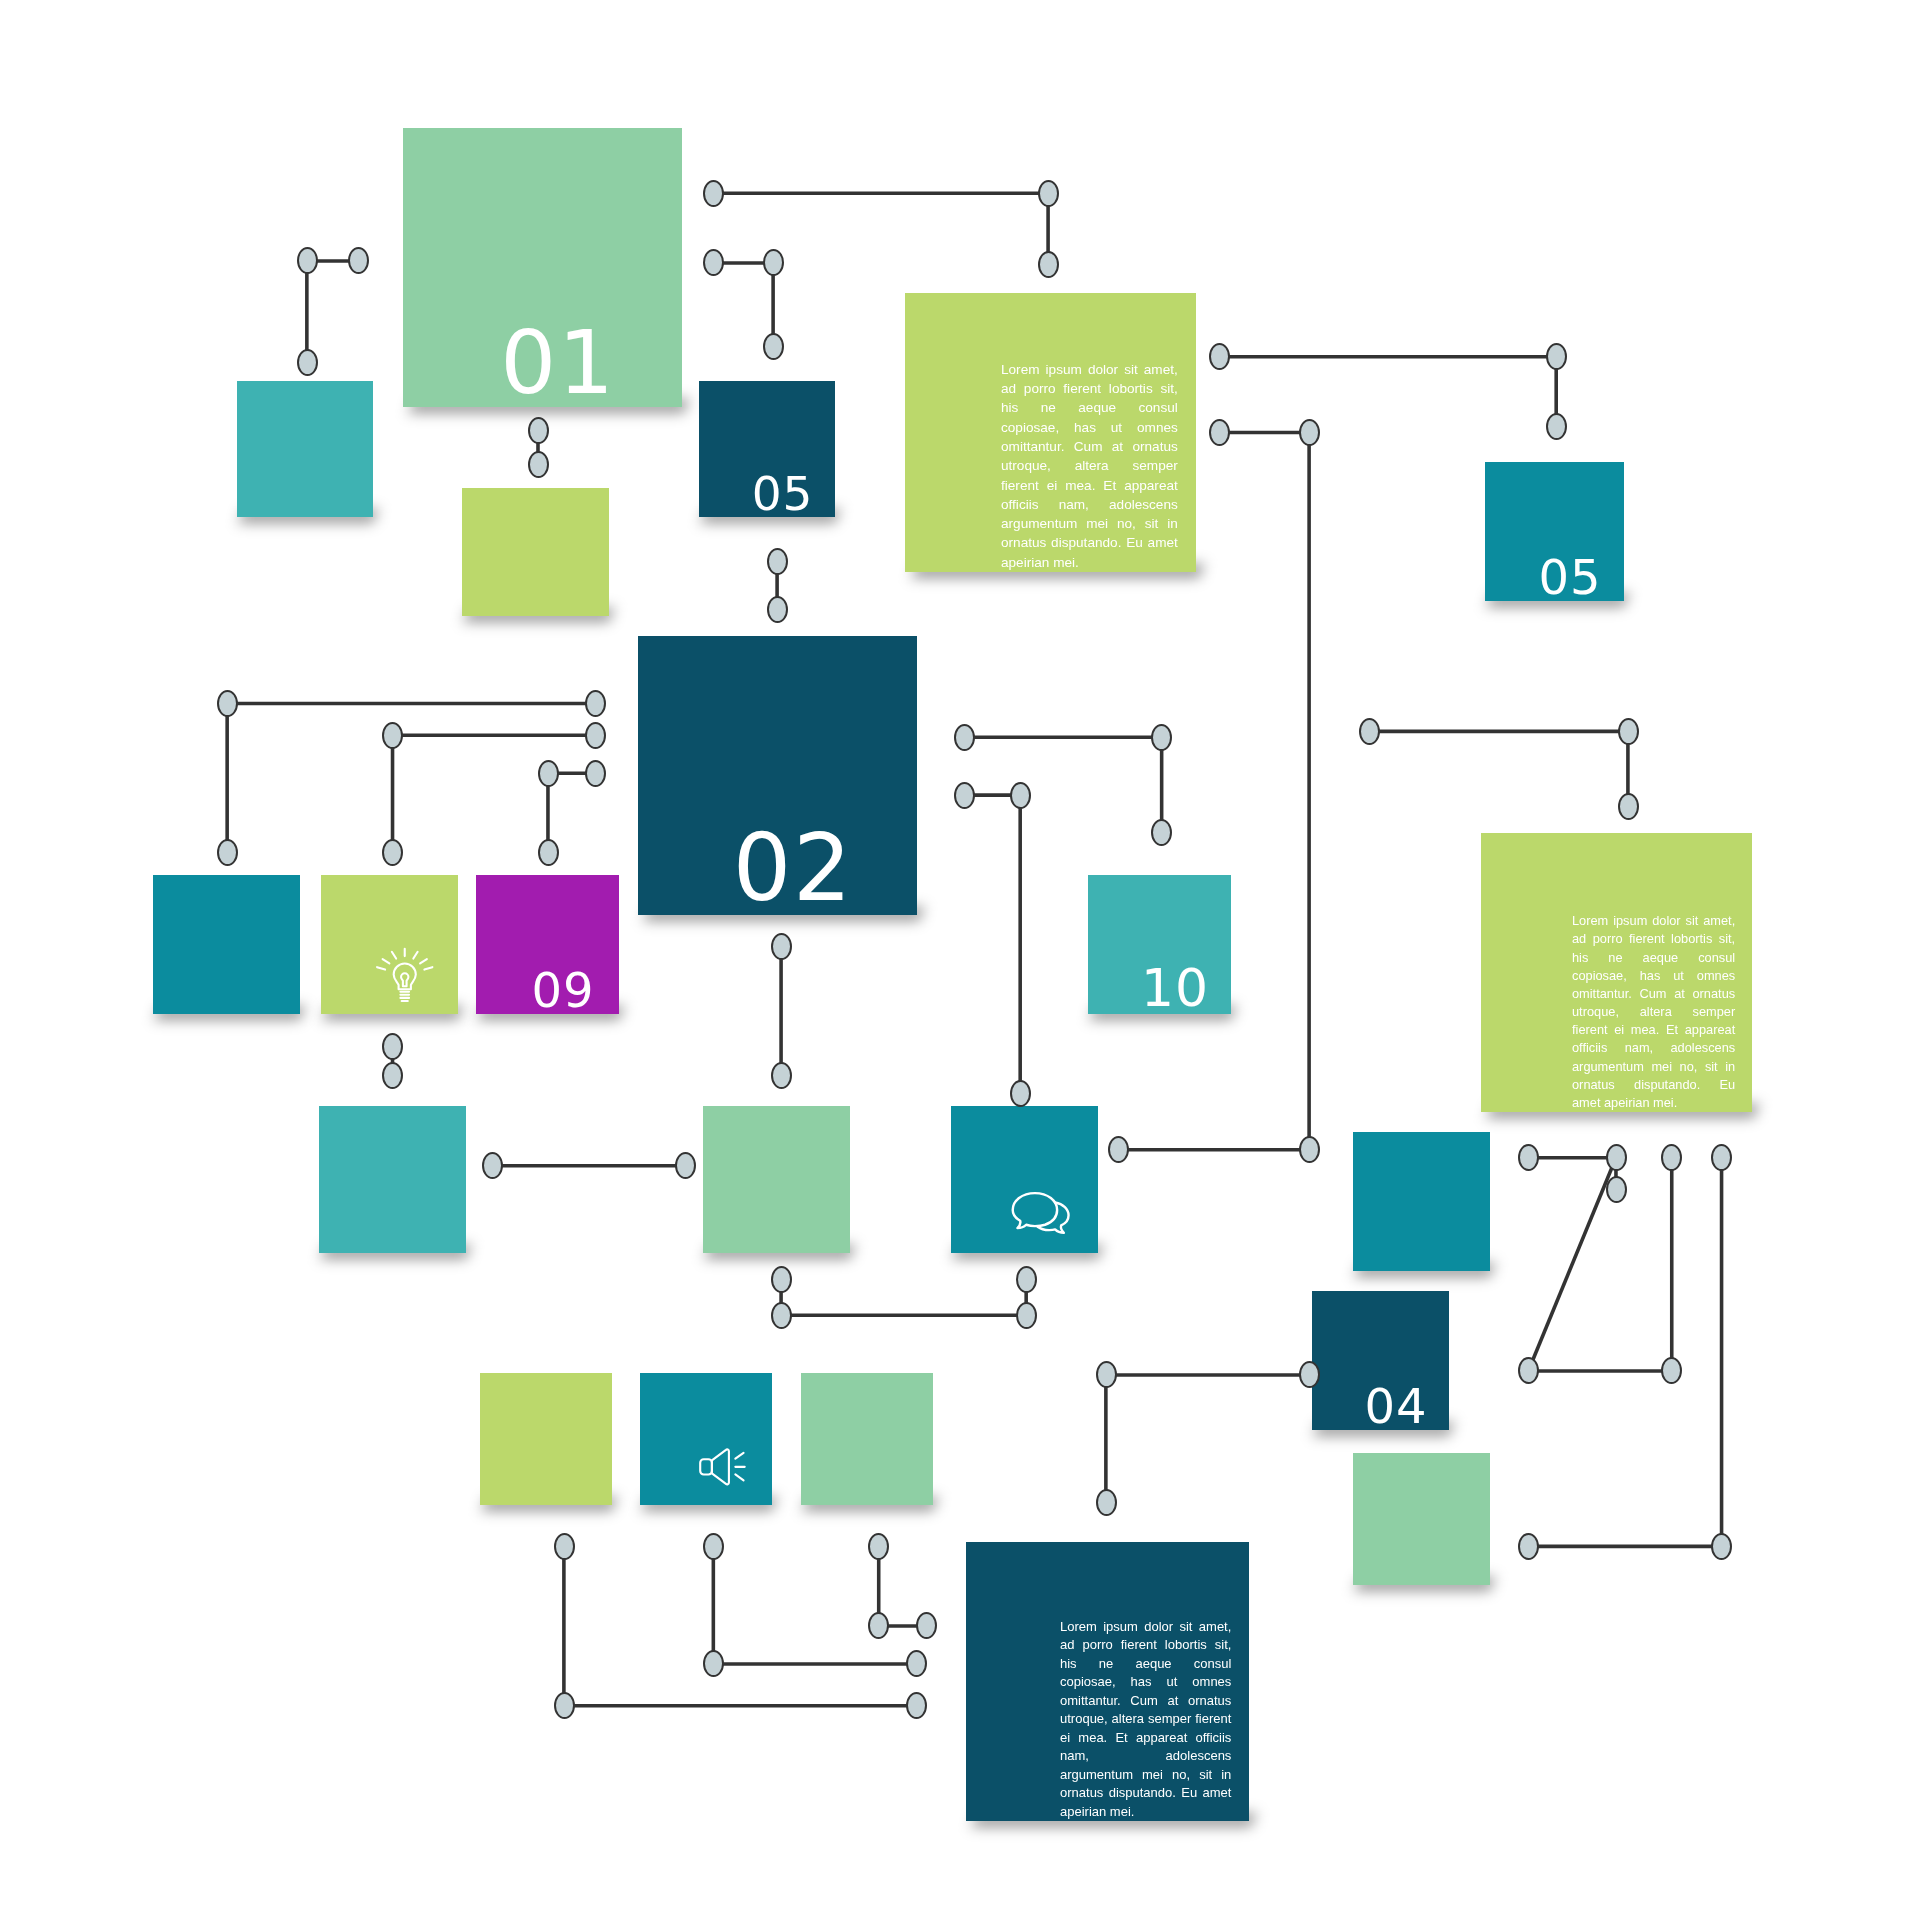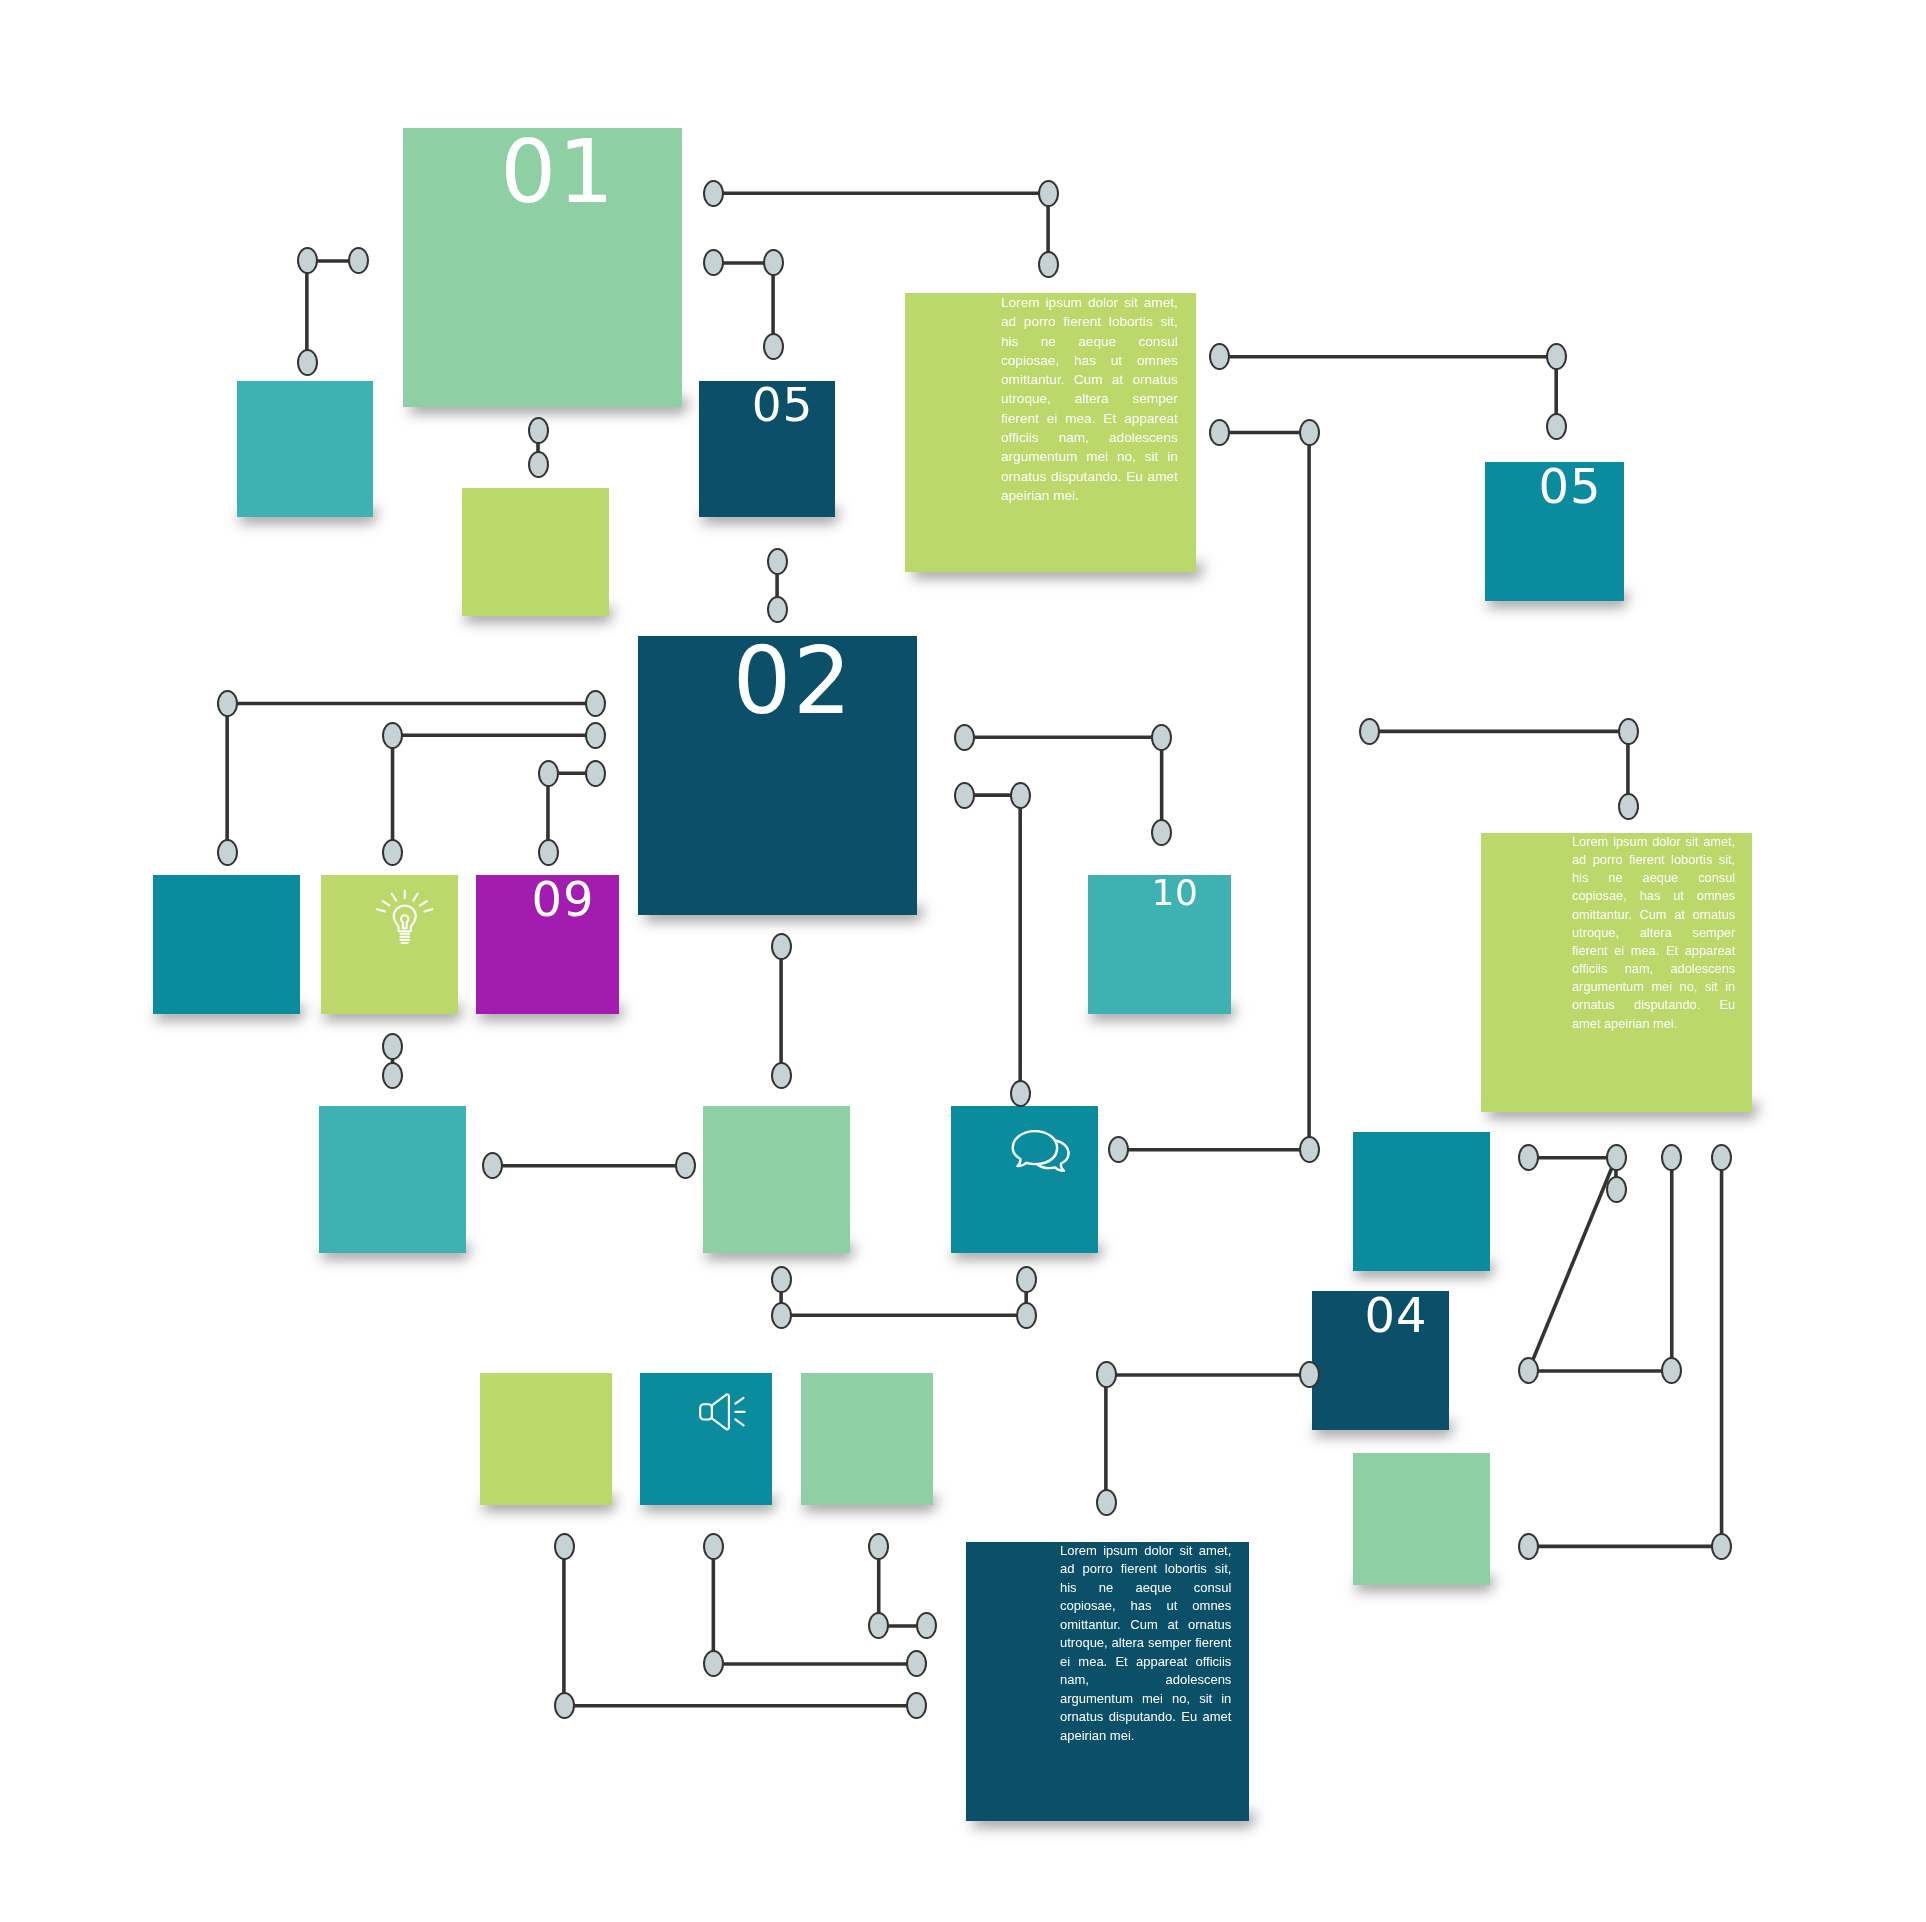--- a/index.html
+++ b/index.html
@@ -42,21 +42,21 @@
     background: rgba(0,0,0,0.40);
     filter: blur(6.8px);
     transform: skewX(-9deg);
     z-index: -1;
   }
   .tile .face {
     position: relative;
     width: 100%;
     height: 100%;
     display: flex;
-    align-items: flex-start;
+    align-items: flex-end;
     justify-content: center;
     padding-left: 31px;
   }
   .num {
     color: #ffffff;
     font-family: "DejaVu Sans", sans-serif;
     font-weight: 400;
     letter-spacing: 0.02em;
     line-height: 1;
     user-select: none;
@@ -188,21 +188,21 @@
       </div>
       <div class="tile" style="left: 476px; top: 875px; width: 143px; height: 139px;">
         <div class="shadow"></div>
         <div class="face" style="background: #a21caf;">
           <div class="num" style="font-size: 48px;">09</div>
         </div>
       </div>
       <div class="tile" style="left: 1088px; top: 875px; width: 143px; height: 139px;">
         <div class="shadow"></div>
         <div class="face" style="background: rgb(62, 178, 178);">
-          <div class="num" style="font-size: 36px;">10</div>
+          <div class="num" style="font-size: 52px;">10</div>
         </div>
       </div>
       <div class="tile" style="left: 1481px; top: 833px; width: 271px; height: 279px;">
         <div class="shadow"></div>
         <div class="face" style="background: rgb(187, 216, 107);">
           <div class="copy" style="font-size: 12.8px; width: 68%; margin-left: 18%;">Lorem ipsum dolor sit amet, ad porro fierent lobortis sit, his ne aeque consul copiosae, has ut omnes omittantur. Cum at ornatus utroque, altera semper fierent ei mea. Et appareat officiis nam, adolescens argumentum mei no, sit in ornatus disputando. Eu amet apeirian mei.</div>
         </div>
       </div>
       <div class="tile" style="left: 319px; top: 1106px; width: 147px; height: 147px;">
         <div class="shadow"></div>

